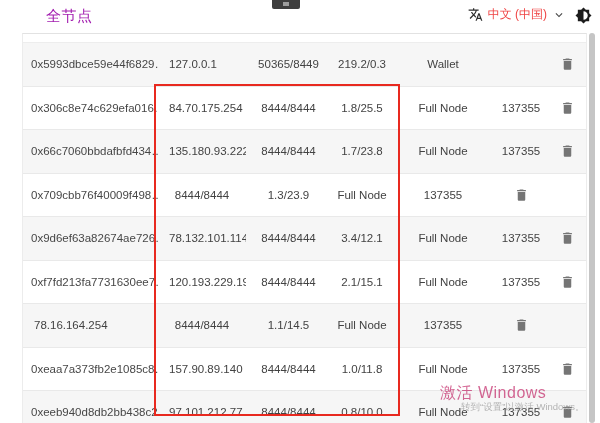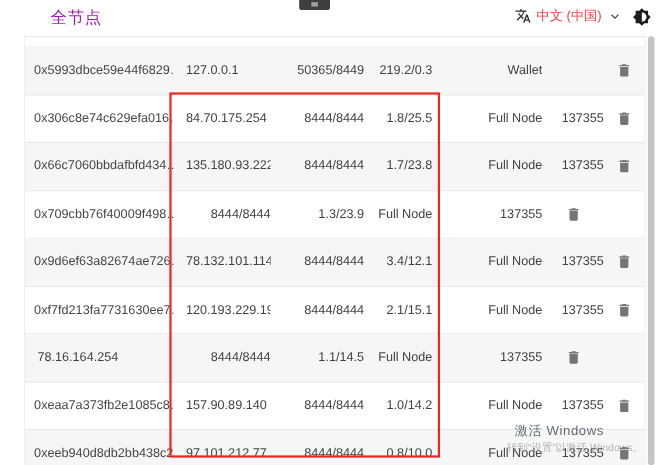--- a/index.html
+++ b/index.html
@@ -22,33 +22,33 @@
         border-top:1px solid #e2e2e2;border-left:1px solid #ececec;border-right:1px solid #ececec;}
   .prev-row-sliver{height:8px;background:#ffffff;border-bottom:1px solid #ededed;}
   .rows{}
   .row{display:grid;grid-template-columns:135px 88px 85px 62px 100px 56px 37px;
         height:42.5px;align-items:center;border-bottom:1px solid #e9e9e9;
         font-size:11.5px;color:#424242;background:#ffffff;}
   .rows .row:nth-child(odd){background:#f6f6f6;}
   .cell{white-space:nowrap;overflow:hidden;}
   .c-id{padding-left:8px;color:#474747;}
   .c-ip{padding-left:11px;}
-  .c-ports,.c-speed,.c-type,.c-height{text-align:right;}
+  .c-ports,.c-speed,.c-type,.c-height{text-align:center;}
   .c-del{display:flex;justify-content:center;align-items:center;}
   .del-btn{border:none;background:transparent;padding:3px;cursor:pointer;display:flex;}
 
   
   .scrollbar-thumb{position:absolute;left:589px;top:33px;width:6px;height:390px;background:#c5c5c5;border-radius:3px;}
 
   
   .annotation-box{position:absolute;left:154px;top:84px;width:246px;height:332px;
         border:2.5px solid #e8291f;box-sizing:border-box;pointer-events:none;}
 
   
-  .wm1{position:absolute;left:468px;top:383px;font-size:12px;color:#0f172a;opacity:.65;letter-spacing:.5px;}
+  .wm1{position:absolute;left:440px;top:383px;font-size:16px;color:#be185d;opacity:.65;letter-spacing:.5px;}
   .wm2{position:absolute;left:461px;top:401px;font-size:9.5px;color:#8f8f8f;opacity:.65;}
 </style>
 </head>
 <body>
 
 <div class="page">
 
   <div class="app-header">
     <div class="page-title">全节点</div>
 
@@ -194,21 +194,21 @@
                   <path d="M6 19c0 1.1.9 2 2 2h8c1.1 0 2-.9 2-2V7H6v12zM19 4h-3.5l-1-1h-5l-1 1H5v2h14V4z"></path>
                 </svg>
         </span>
       </button>
     </div>
   </div>
         <div class="row">
     <div class="cell c-id">0xeaa7a373fb2e1085c8…</div>
     <div class="cell c-ip">157.90.89.140</div>
     <div class="cell c-ports">8444/8444</div>
-    <div class="cell c-speed">1.0/14.2</div>
+    <div class="cell c-speed">1.0/11.8</div>
     <div class="cell c-type">Full Node</div>
     <div class="cell c-height">137355</div>
     <div class="cell c-del">
       <button class="del-btn">
         <span style="display:flex;">
           <svg width="15" height="16" viewBox="0 0 24 24" fill="#757575">
                   <path d="M6 19c0 1.1.9 2 2 2h8c1.1 0 2-.9 2-2V7H6v12zM19 4h-3.5l-1-1h-5l-1 1H5v2h14V4z"></path>
                 </svg>
         </span>
       </button>

